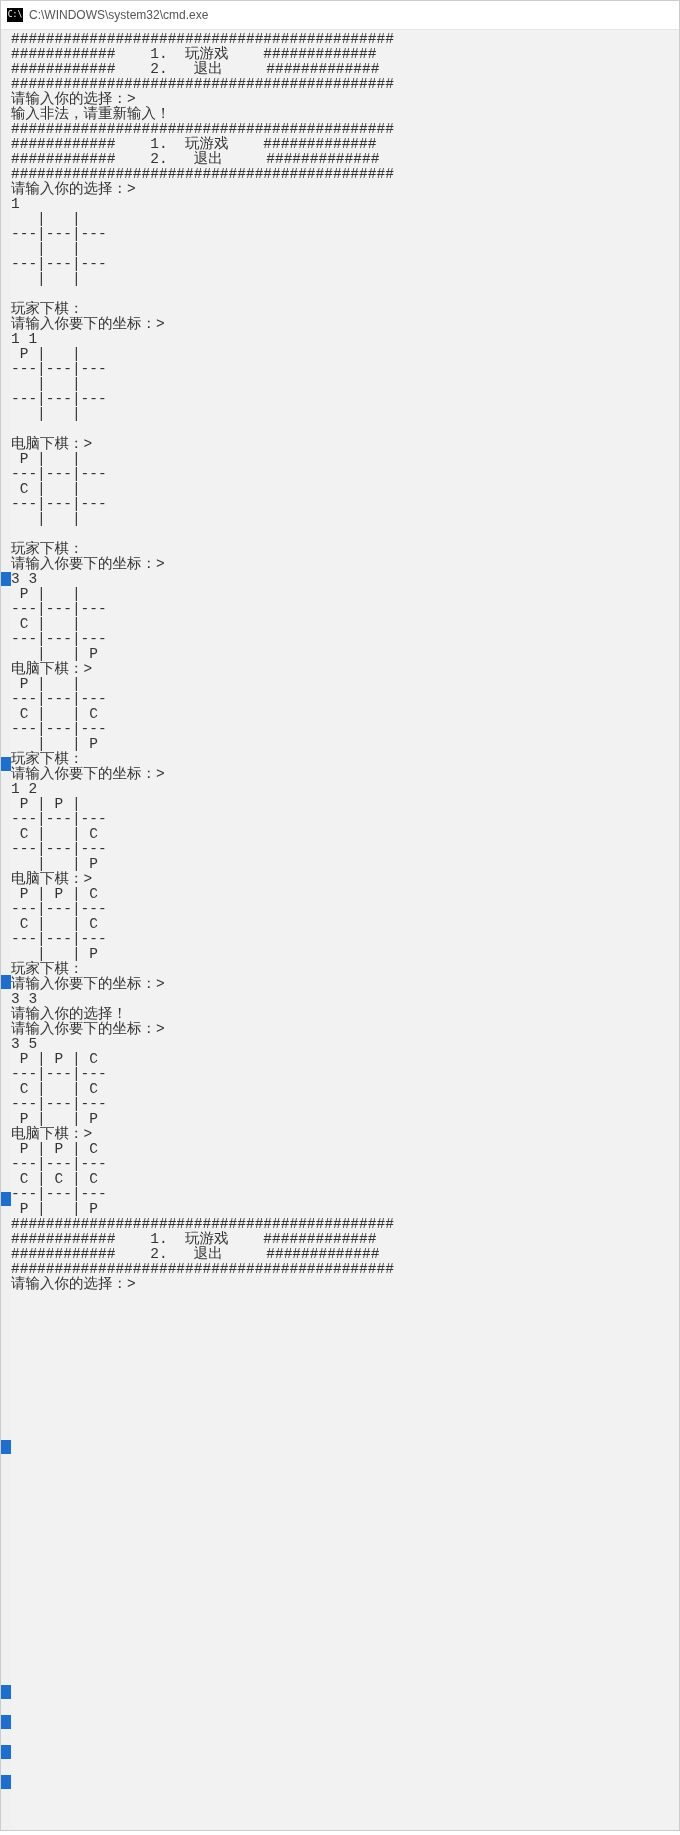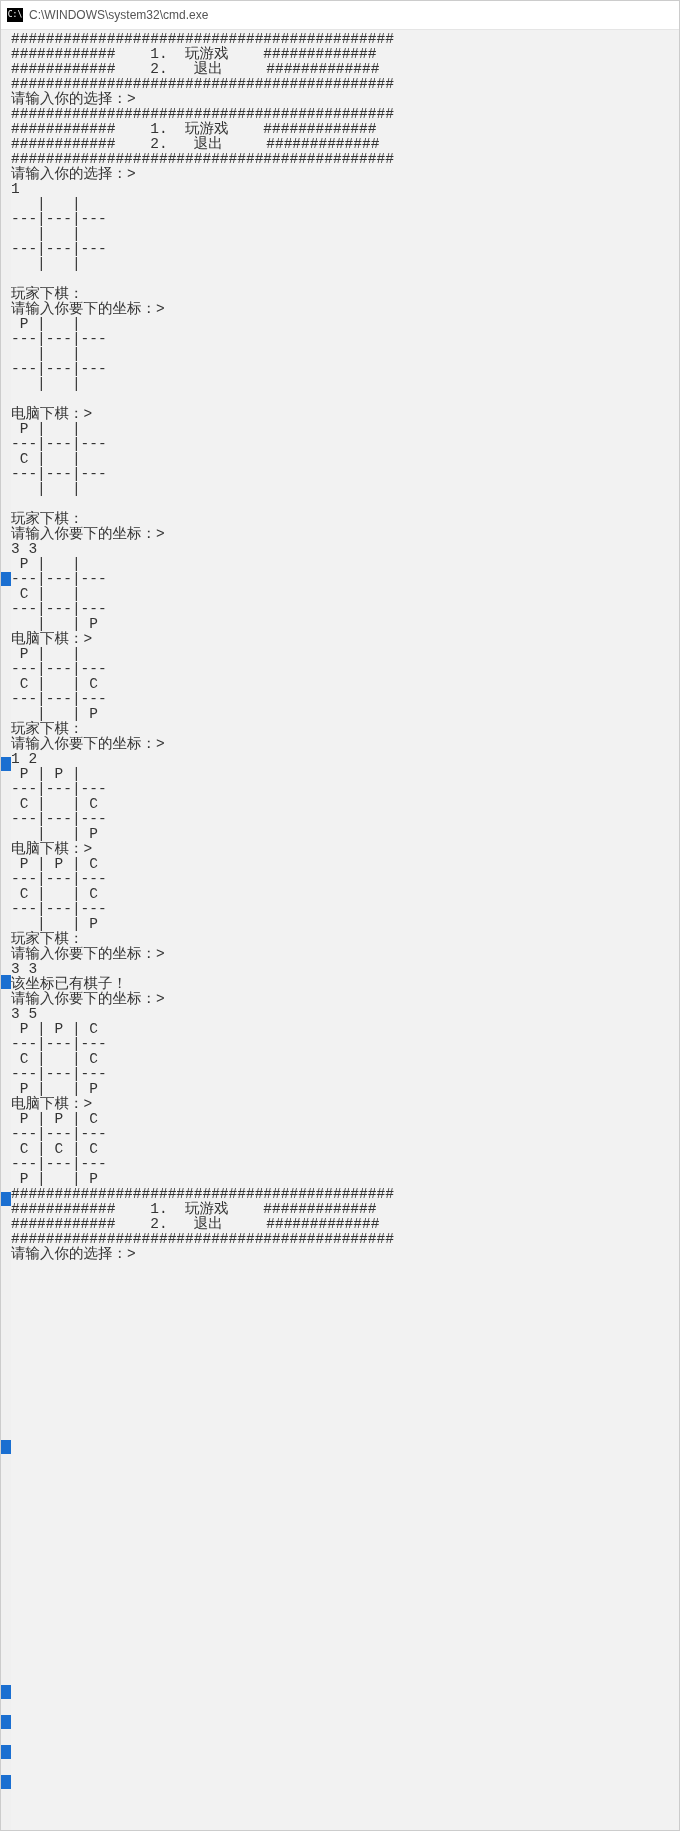--- a/index.html
+++ b/index.html
@@ -102,37 +102,39 @@
         <div class="mark" style="top: 1745px;"></div>
       </div>
 
     <div class="console">
 
       <pre>############################################</pre>
       <pre>############    1.  玩游戏    #############</pre>
       <pre>############    2.   退出     #############</pre>
       <pre>############################################</pre>
       <pre>请输入你的选择：&gt;</pre>
+      <pre>输入非法，请重新输入！</pre>
 
       <pre>############################################</pre>
       <pre>############    1.  玩游戏    #############</pre>
       <pre>############    2.   退出     #############</pre>
       <pre>############################################</pre>
       <pre>请输入你的选择：&gt;</pre>
       <pre>1</pre>
 
       <pre>   |   |   
 ---|---|---
    |   |   
 ---|---|---
    |   |   </pre>
       <pre> </pre>
 
       <pre>玩家下棋：</pre>
       <pre>请输入你要下的坐标：&gt;</pre>
+      <pre>1 1</pre>
       <pre> P |   |   
 ---|---|---
    |   |   
 ---|---|---
    |   |   </pre>
       <pre> </pre>
 
       <pre>电脑下棋：&gt;</pre>
       <pre> P |   |   
 ---|---|---
@@ -169,21 +171,21 @@
       <pre>电脑下棋：&gt;</pre>
       <pre> P | P | C 
 ---|---|---
  C |   | C 
 ---|---|---
    |   | P </pre>
 
       <pre>玩家下棋：</pre>
       <pre>请输入你要下的坐标：&gt;</pre>
       <pre>3 3</pre>
-      <pre>该坐标已有棋子！</pre>
+      <pre>请输入你的选择！</pre>
       <pre>请输入你要下的坐标：&gt;</pre>
       <pre>3 5</pre>
       <pre> P | P | C 
 ---|---|---
  C |   | C 
 ---|---|---
  P |   | P </pre>
 
       <pre>电脑下棋：&gt;</pre>
       <pre> P | P | C 

